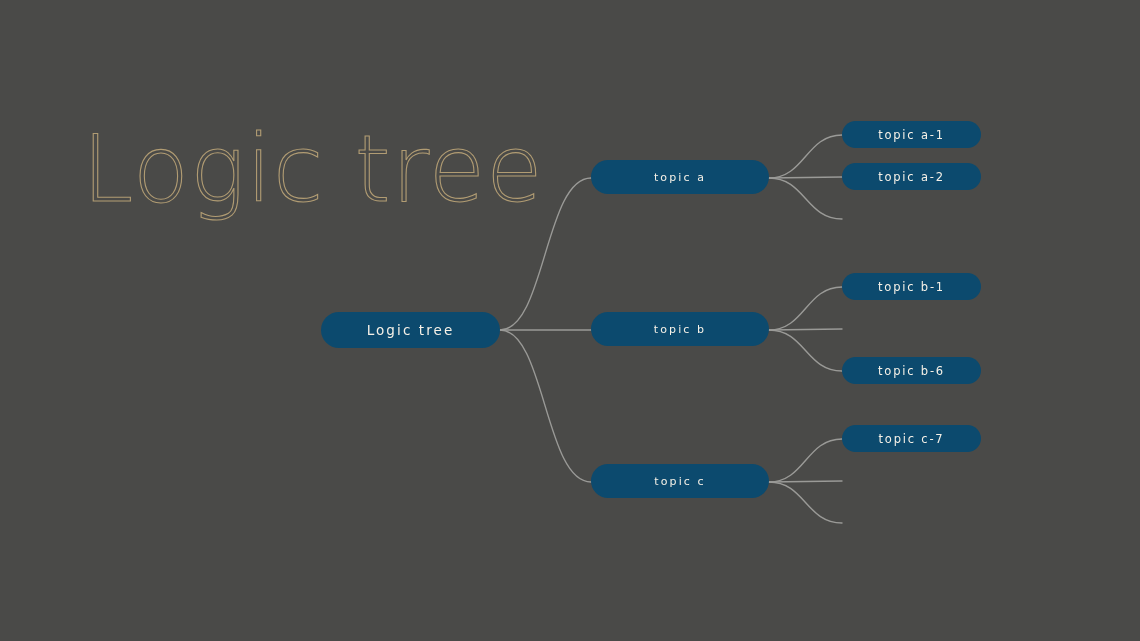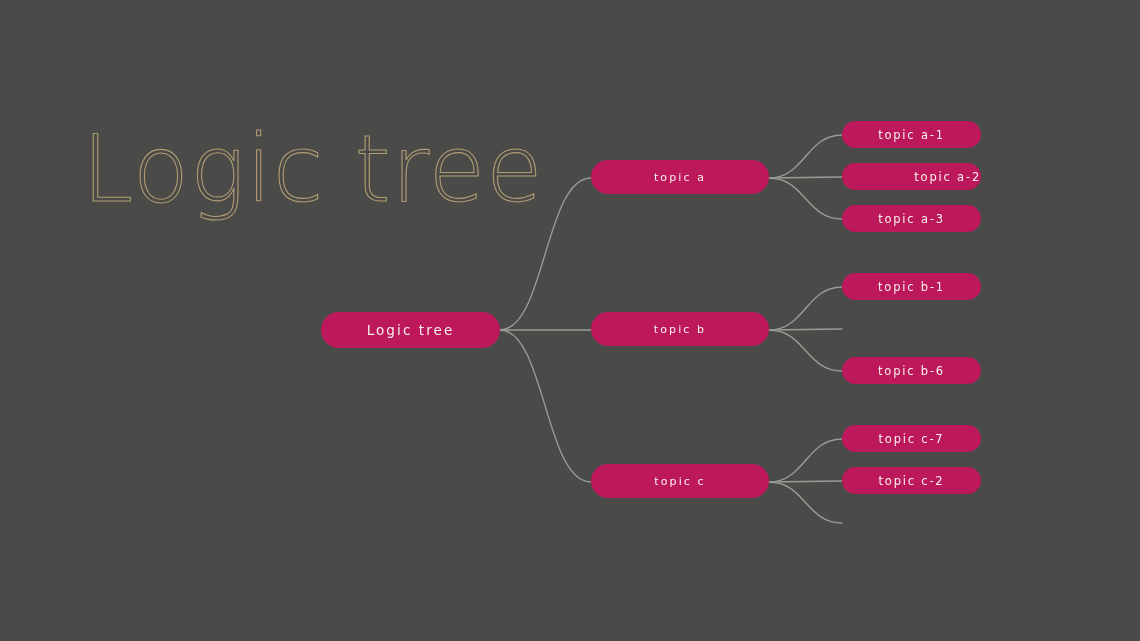--- a/index.html
+++ b/index.html
@@ -37,21 +37,21 @@
     position: absolute;
     left: 0;
     top: 0;
     width: 1140px;
     height: 641px;
     pointer-events: none;
   }
   .node {
     position: absolute;
     box-sizing: border-box;
-    background: #be185d;
+    background: #0c4a6e;
     border-radius: 999px;
     display: flex;
     align-items: center;
     justify-content: center;
     color: #f6f1e7;
     white-space: nowrap;
     user-select: none;
   }
   .node-root {
     left: 321px;
@@ -75,21 +75,21 @@
     width: 139px;
     height: 27px;
     font-size: 11.5px;
     letter-spacing: 1.8px;
     font-weight: 400;
   }
   .t-a { top: 160px; }
   .t-b { top: 312px; }
   .t-c { top: 464px; }
   .l-a1 { top: 121px; }
-  .l-a2 { top: 163px; justify-content: flex-end; }
+  .l-a2 { top: 163px; }
   .l-a3 { top: 205px; }
   .l-b1 { top: 273px; }
   .l-b2 { top: 315px; }
   .l-b3 { top: 357px; }
   .l-c1 { top: 425px; }
   .l-c2 { top: 467px; }
   .l-c3 { top: 509px; }
 </style>
 </head>
 <body>
@@ -132,31 +132,25 @@
   <div class="node node-topic t-b">
     <span>topic b</span>
   </div>
 
   <div class="node node-leaf l-a1">
     <span>topic a-1</span>
   </div>
   <div class="node node-leaf l-a2">
     <span>topic a-2</span>
   </div>
-  <div class="node node-leaf l-a3">
-    <span>topic a-3</span>
-  </div>
 
   <div class="node node-leaf l-b1">
     <span>topic b-1</span>
   </div>
   <div class="node node-leaf l-b3">
     <span>topic b-6</span>
   </div>
 
   <div class="node node-leaf l-c1">
     <span>topic c-7</span>
   </div>
-  <div class="node node-leaf l-c2">
-    <span>topic c-2</span>
-  </div>
 
 </div>
 
 </body></html>

